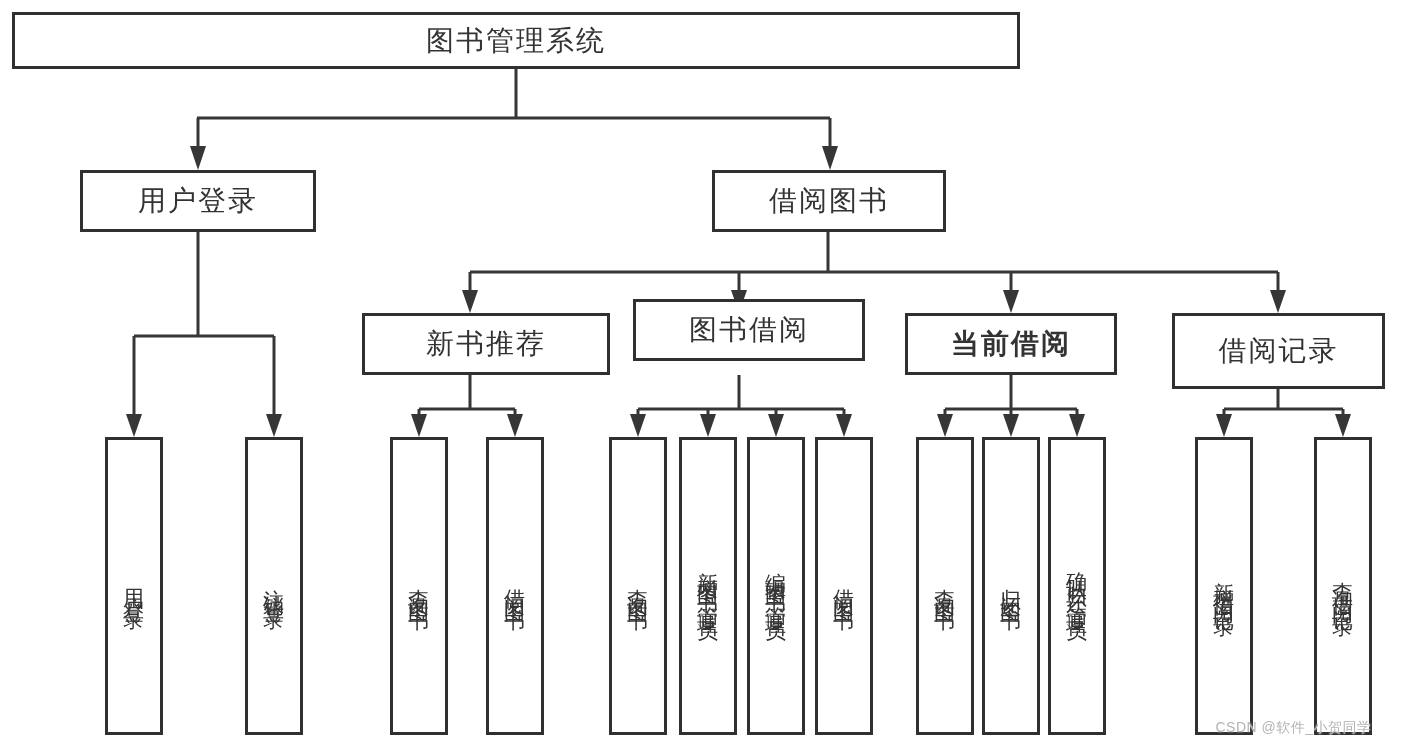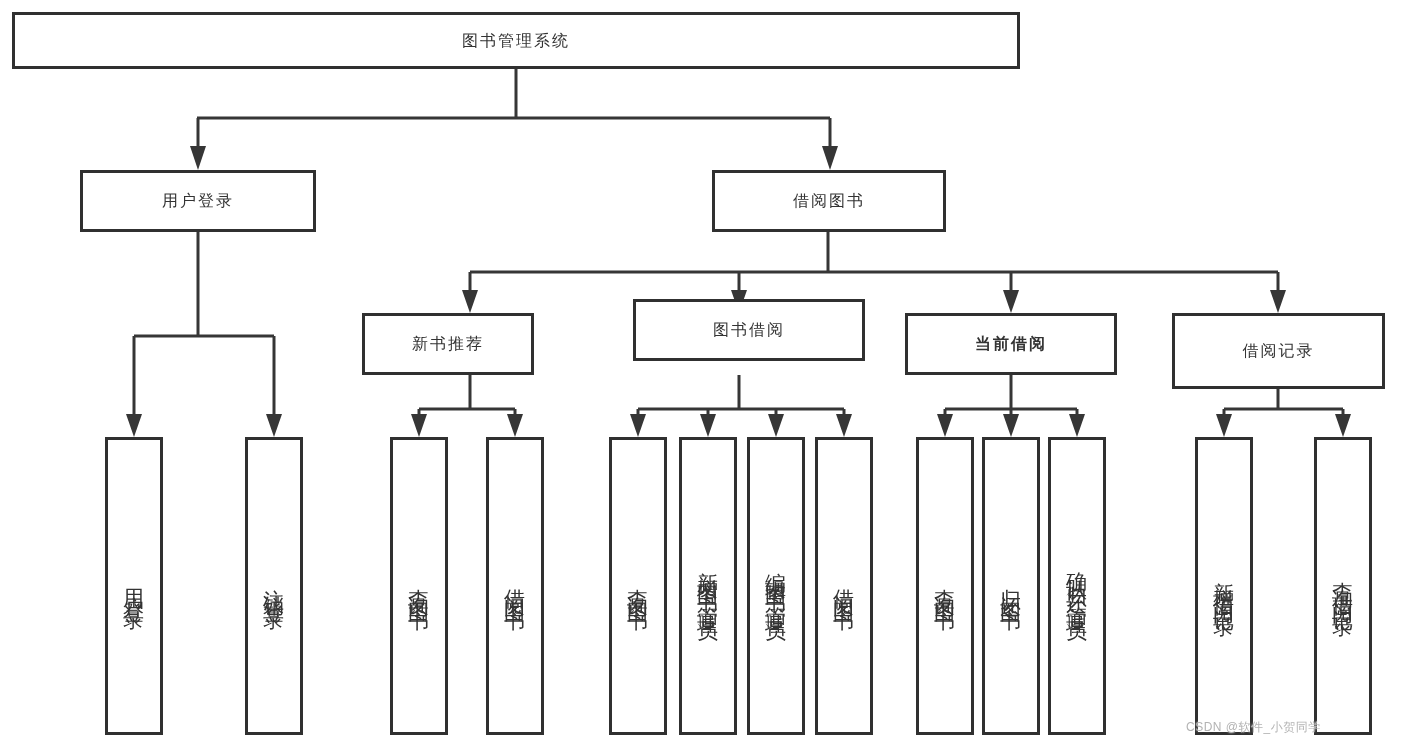--- a/index.html
+++ b/index.html
@@ -21,42 +21,43 @@
     box-sizing: border-box;
     border: 3px solid #303030;
     background: #ffffff;
     color: #333333;
     display: flex;
     align-items: center;
     justify-content: center;
     text-align: center;
   }
   .hbox {
-    font-size: 16px;
+    font-size: 28px;
     letter-spacing: 2px;
     line-height: 1;
   }
   .vbox {
     writing-mode: vertical-rl;
     text-orientation: mixed;
     font-size: 21px;
     letter-spacing: 7px;
     line-height: 1;
     padding: 6px 0;
   }
   .watermark {
     position: absolute;
     left: 1186px;
     top: 719px;
     width: 215px;
-    font-size: 12px;
+    font-size: 14px;
     color: #b3b3b3;
     text-shadow: 0 0 2px #ffffff;
     white-space: nowrap;
     letter-spacing: 0.5px;
+    text-align: center;
   }
 </style>
 </head>
 <body>
 
 <div class="stage">
 
   <svg class="connectors" viewBox="0 0 1405 747" xmlns="http://www.w3.org/2000/svg">
     <g stroke="#363636" stroke-width="3" fill="none">
 
@@ -121,21 +122,21 @@
       <polygon points="1216,414 1232,414 1224,437"></polygon>
       <polygon points="1335,414 1351,414 1343,437"></polygon>
     </g>
   </svg>
 
   <div class="node hbox" style="left:12px; top:12px; width:1008px; height:57px;">图书管理系统</div>
 
   <div class="node hbox" style="left:80px; top:170px; width:236px; height:62px;">用户登录</div>
   <div class="node hbox" style="left:712px; top:170px; width:234px; height:62px;">借阅图书</div>
 
-  <div class="node hbox" style="left:362px; top:313px; width:172px; height:62px;">新书推荐</div>
+  <div class="node hbox" style="left:362px; top:313px; width:248px; height:62px;">新书推荐</div>
   <div class="node hbox" style="left:633px; top:299px; width:232px; height:62px;">图书借阅</div>
   <div class="node hbox" style="left:905px; top:313px; width:212px; height:62px;font-weight:bold;">当前借阅</div>
   <div class="node hbox" style="left:1172px; top:313px; width:213px; height:76px;">借阅记录</div>
 
   <div class="node vbox" style="left:105px; top:437px; width:58px; height:298px;">用户登录</div>
   <div class="node vbox" style="left:245px; top:437px; width:58px; height:298px;">注销登录</div>
 
   <div class="node vbox" style="left:390px; top:437px; width:58px; height:298px;">查询图书</div>
   <div class="node vbox" style="left:486px; top:437px; width:58px; height:298px;">借阅图书</div>
 

